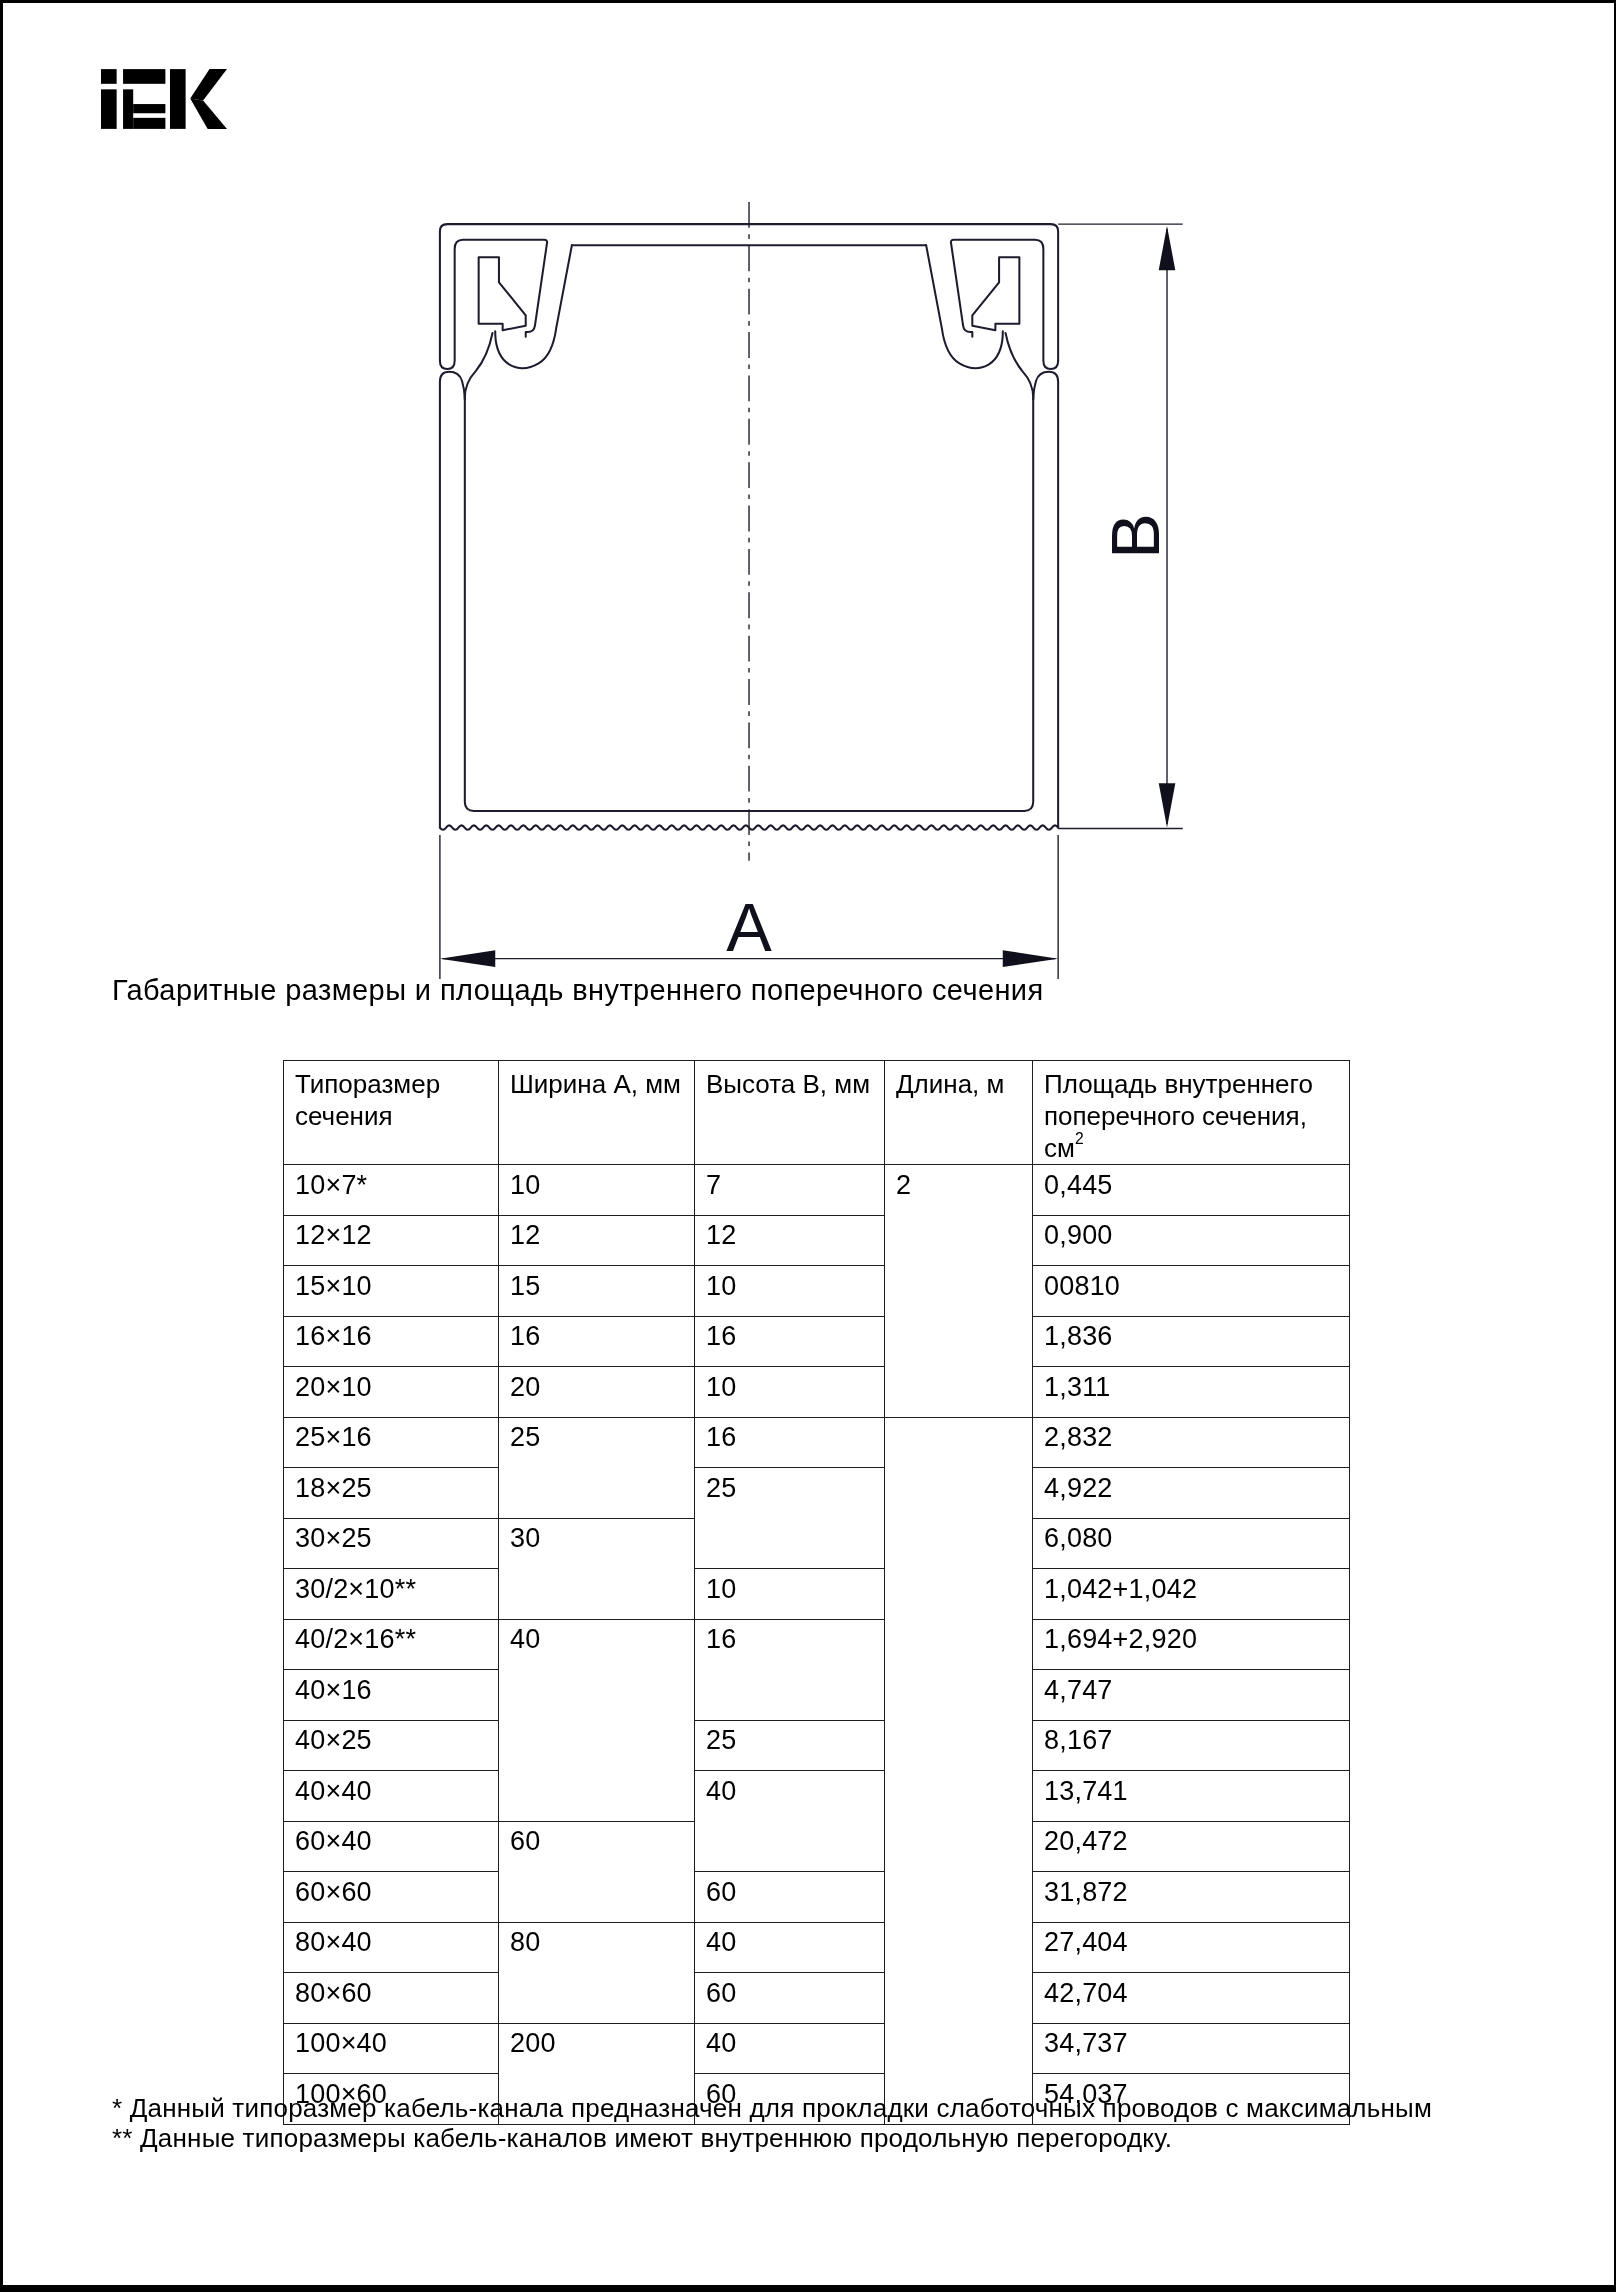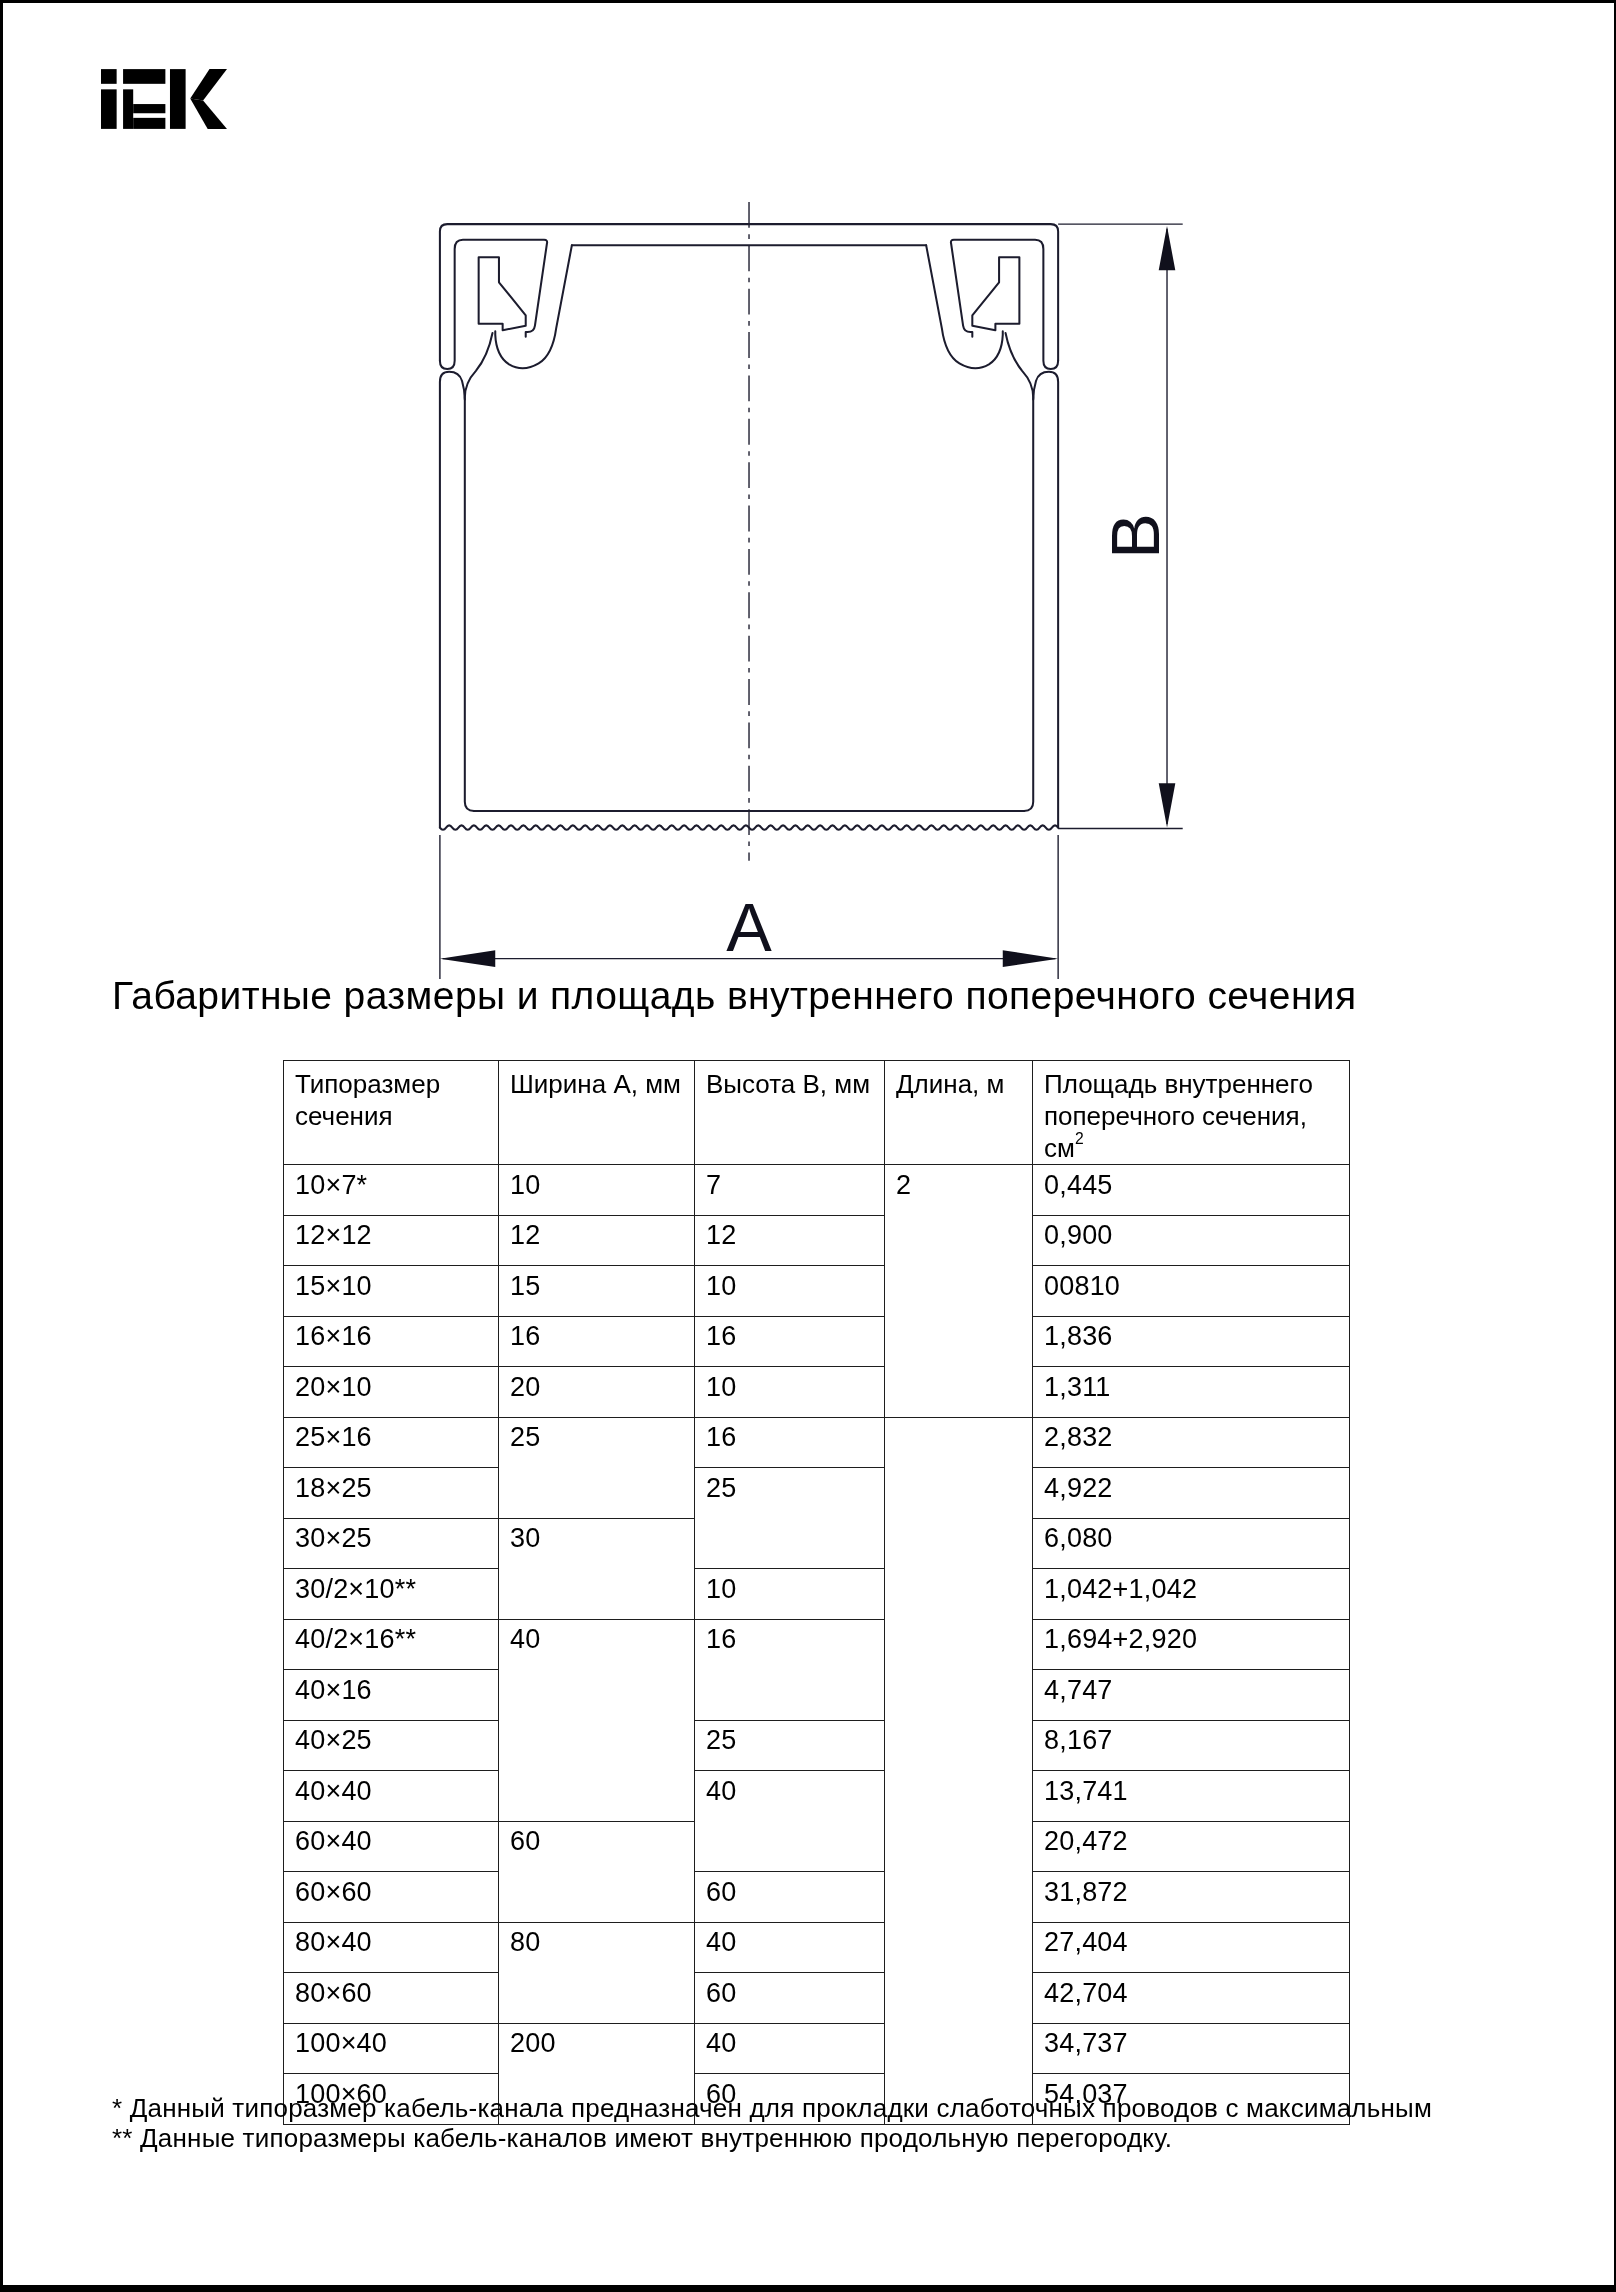--- a/index.html
+++ b/index.html
@@ -11,21 +11,21 @@
     border:3.7px solid #000;
     border-bottom:8.3px solid #000;
     font-family:"Liberation Sans", sans-serif;
     color:#000;
     overflow:hidden;
   }
   .logo{position:absolute;left:98px;top:66px;width:126px;height:60px;}
   .drawing{position:absolute;left:388px;top:175px;width:812px;height:812px;}
   .caption{
     position:absolute;left:109px;top:971px;
-    font-size:39px;letter-spacing:0.4px;white-space:nowrap;
+    font-size:29px;letter-spacing:0.4px;white-space:nowrap;
   }
   table.dims{
     position:absolute;left:280px;top:1057px;
     border-collapse:collapse;table-layout:fixed;
     width:1066px;
   }
   table.dims th, table.dims td{
     border:1.8px solid #1e1e1e;
     vertical-align:top;text-align:left;
     font-weight:400;

